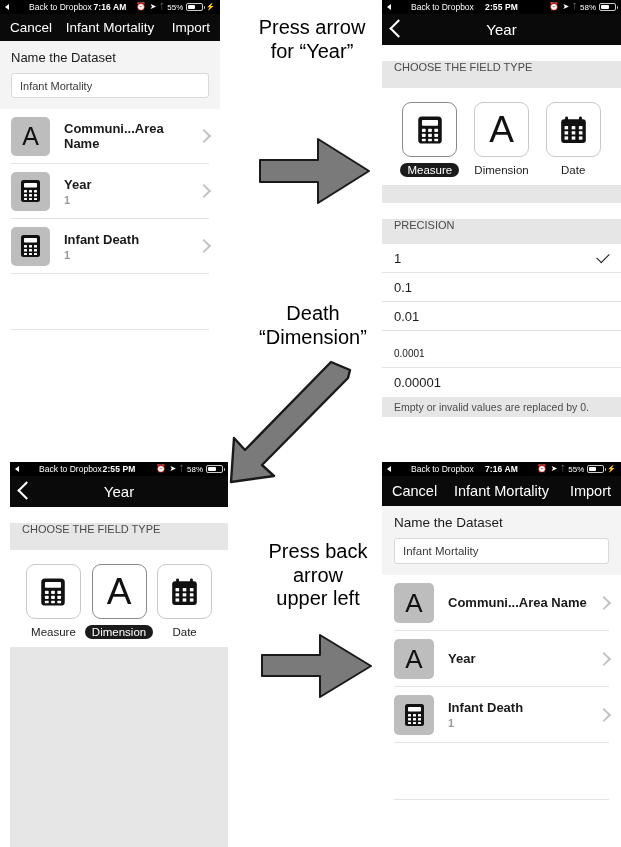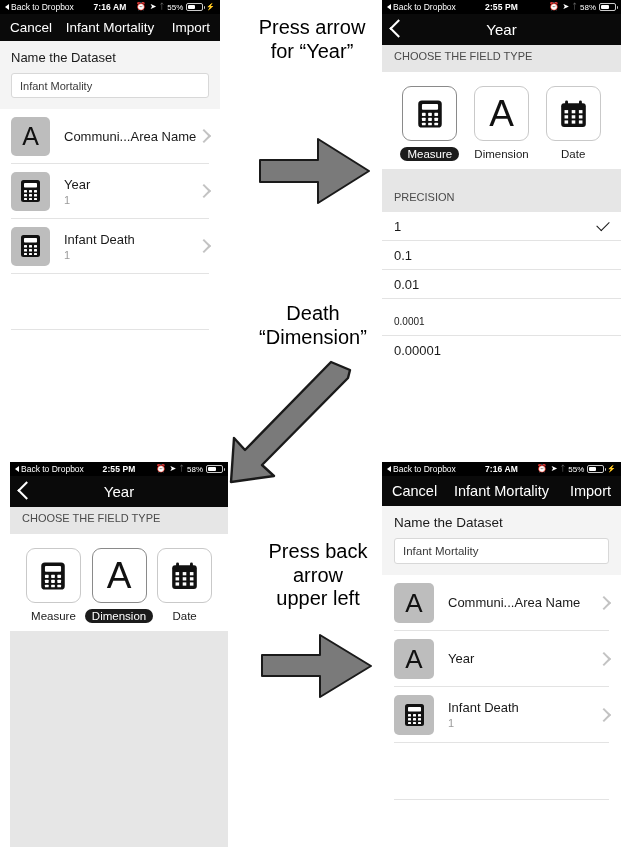--- a/index.html
+++ b/index.html
@@ -31,21 +31,21 @@
     display: flex;
     align-items: center;
     font-size: 8.5px;
     padding: 0 5px;
     box-sizing: border-box;
     position: relative;
   }
   .sb-left {
     display: flex;
     align-items: center;
-    gap: 2px;
+    gap: 20px;
     white-space: nowrap;
   }
   .sb-back-tri {
     width: 0; height: 0;
     border-top: 3.5px solid transparent;
     border-bottom: 3.5px solid transparent;
     border-right: 4px solid #ffffff;
     display: inline-block;
   }
   .sb-center {
@@ -117,43 +117,44 @@
     border-left: 2.6px solid #ffffff;
     border-bottom: 2.6px solid #ffffff;
     transform: rotate(45deg);
   }
 
   
   .section-label {
     background: #e6e6e6;
     color: #4a4a4a;
     display: flex;
-    align-items: center;
-    box-sizing: border-box;
+    align-items: flex-start;
+    box-sizing: border-box;
+    margin-top: 16px;
   }
   .gray-fill { background: #e6e6e6; }
   .row-divider { border-bottom: 1px solid #e3e3e3; }
 
   
   .field-row {
     display: flex;
     align-items: center;
     box-sizing: border-box;
     background: #ffffff;
   }
   .field-icon {
     background: #bdbdbd;
     border-radius: 5px;
     display: flex;
     align-items: center;
     justify-content: center;
     flex: none;
     color: #111111;
   }
-  .field-text { flex: 1 1 auto; min-width: 0; }
+  .field-text { flex: 1 1 auto; min-width: 0; font-weight: bold; }
   .field-name { color: #1a1a1a; }
   .field-sub { color: #9b9b9b; }
   .chev-right {
     display: inline-block;
     border-right: 2px solid #c3c3c3;
     border-top: 2px solid #c3c3c3;
     transform: rotate(45deg);
     flex: none;
   }
 
@@ -452,20 +453,23 @@
       <span>0.01</span>
     </div>
     <div class="plist-row" style="height:29px;padding:0 12px;font-size:10px;margin-top:8px;">
       <span>0.0001</span>
     </div>
     <div class="plist-row" style="height:29px;padding:0 12px;font-size:13px;border-bottom:none;">
       <span>0.00001</span>
     </div>
   </div>
 
+  <div class="footnote" style="height:20px;padding:0 12px;font-size:10.5px;">
+    <span>Empty or invalid values are replaced by 0.</span>
+  </div>
 </div>
 
 <div class="phone" style="left:10px; top:462px; width:218px; height:385px;">
 
   <div class="statusbar">
     <span class="sb-left">
       <span class="sb-back-tri"></span>
       <span>Back to Dropbox</span>
     </span>
     <span class="sb-center">2:55 PM</span>

